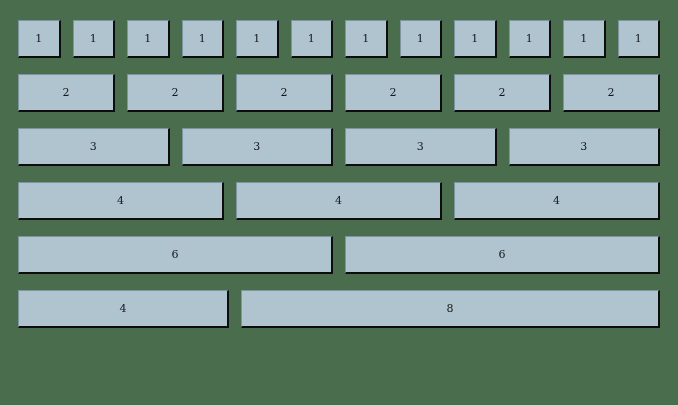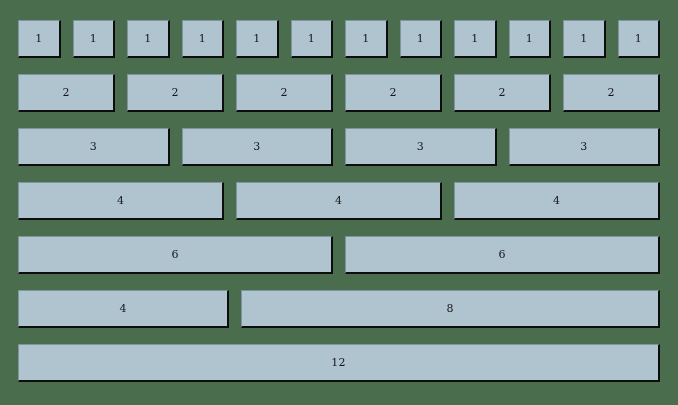--- a/index.html
+++ b/index.html
@@ -176,19 +176,14 @@
 
   <div class="grid-row">
     <div class="grid-col span-4">
         <span class="col-label">4</span>
       </div>
     <div class="grid-col span-8">
         <span class="col-label">8</span>
       </div>
   </div>
 
-  <div class="grid-row">
-    <div class="grid-col span-12">
-        <span class="col-label">12</span>
-      </div>
-  </div>
 
 </div>
 
 </body></html>

